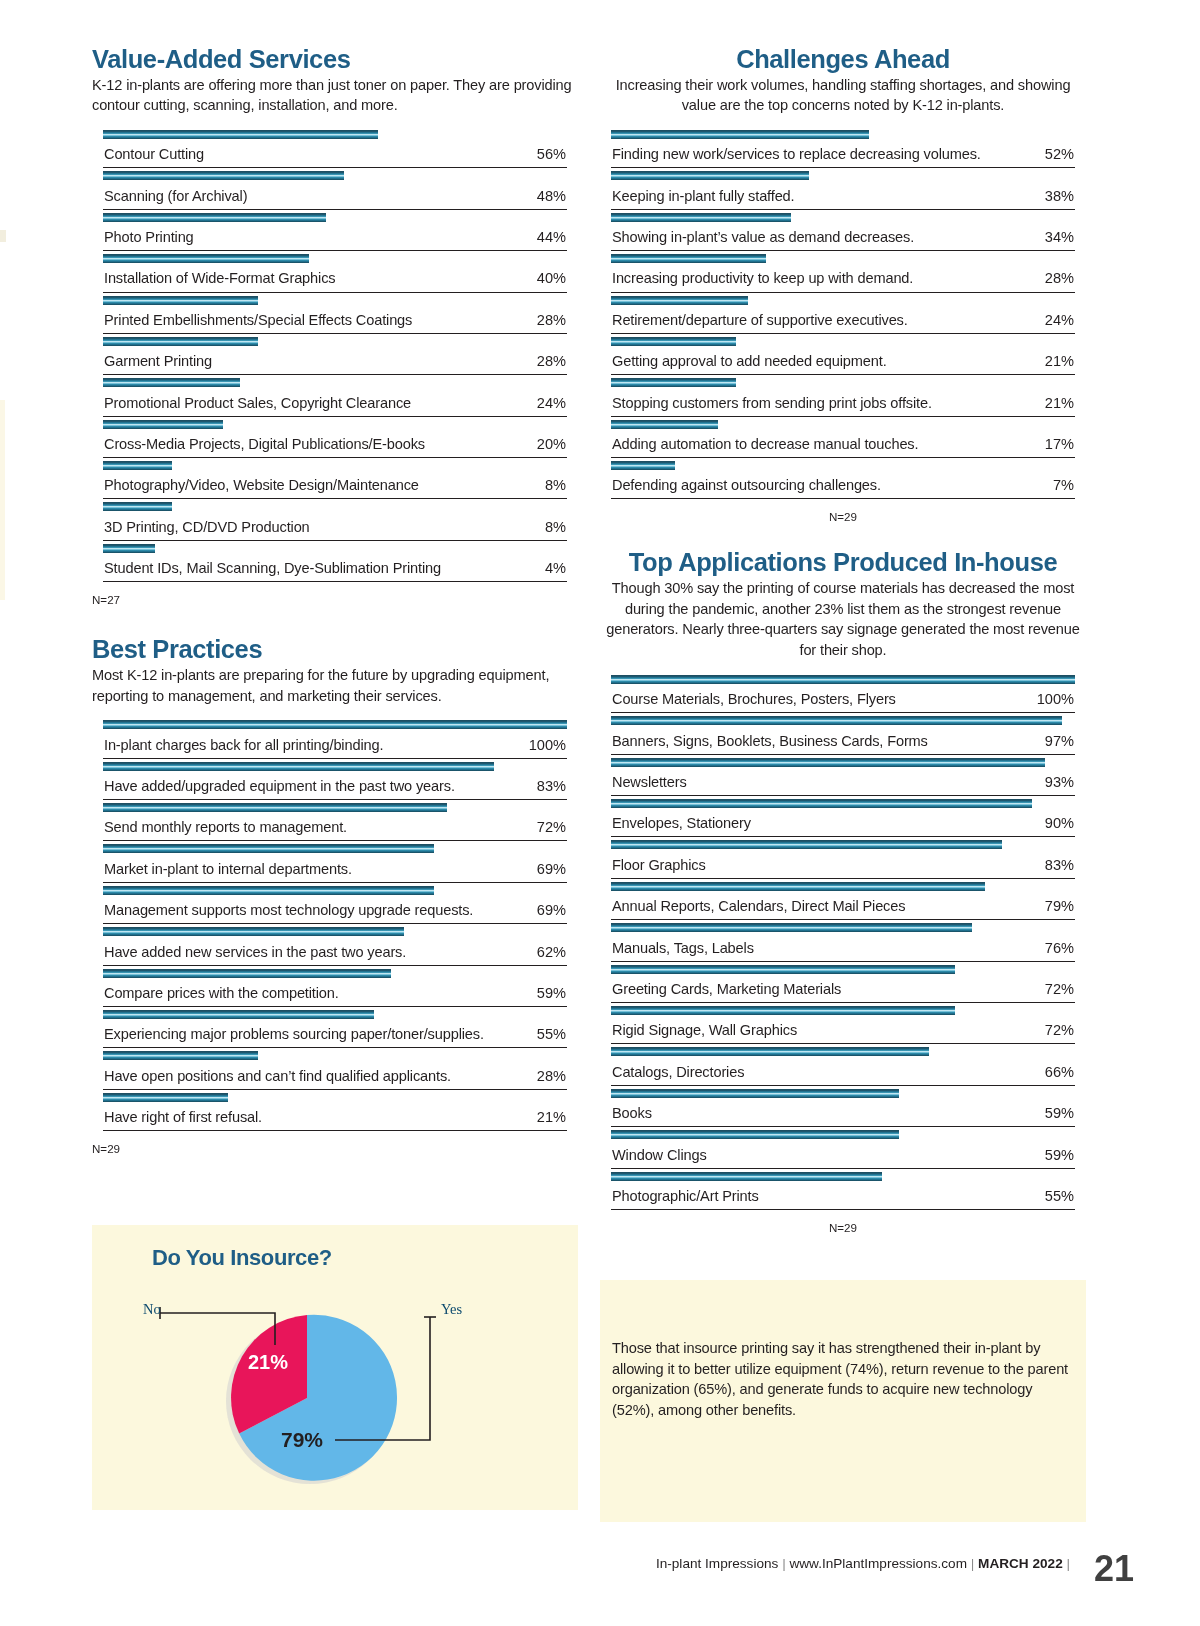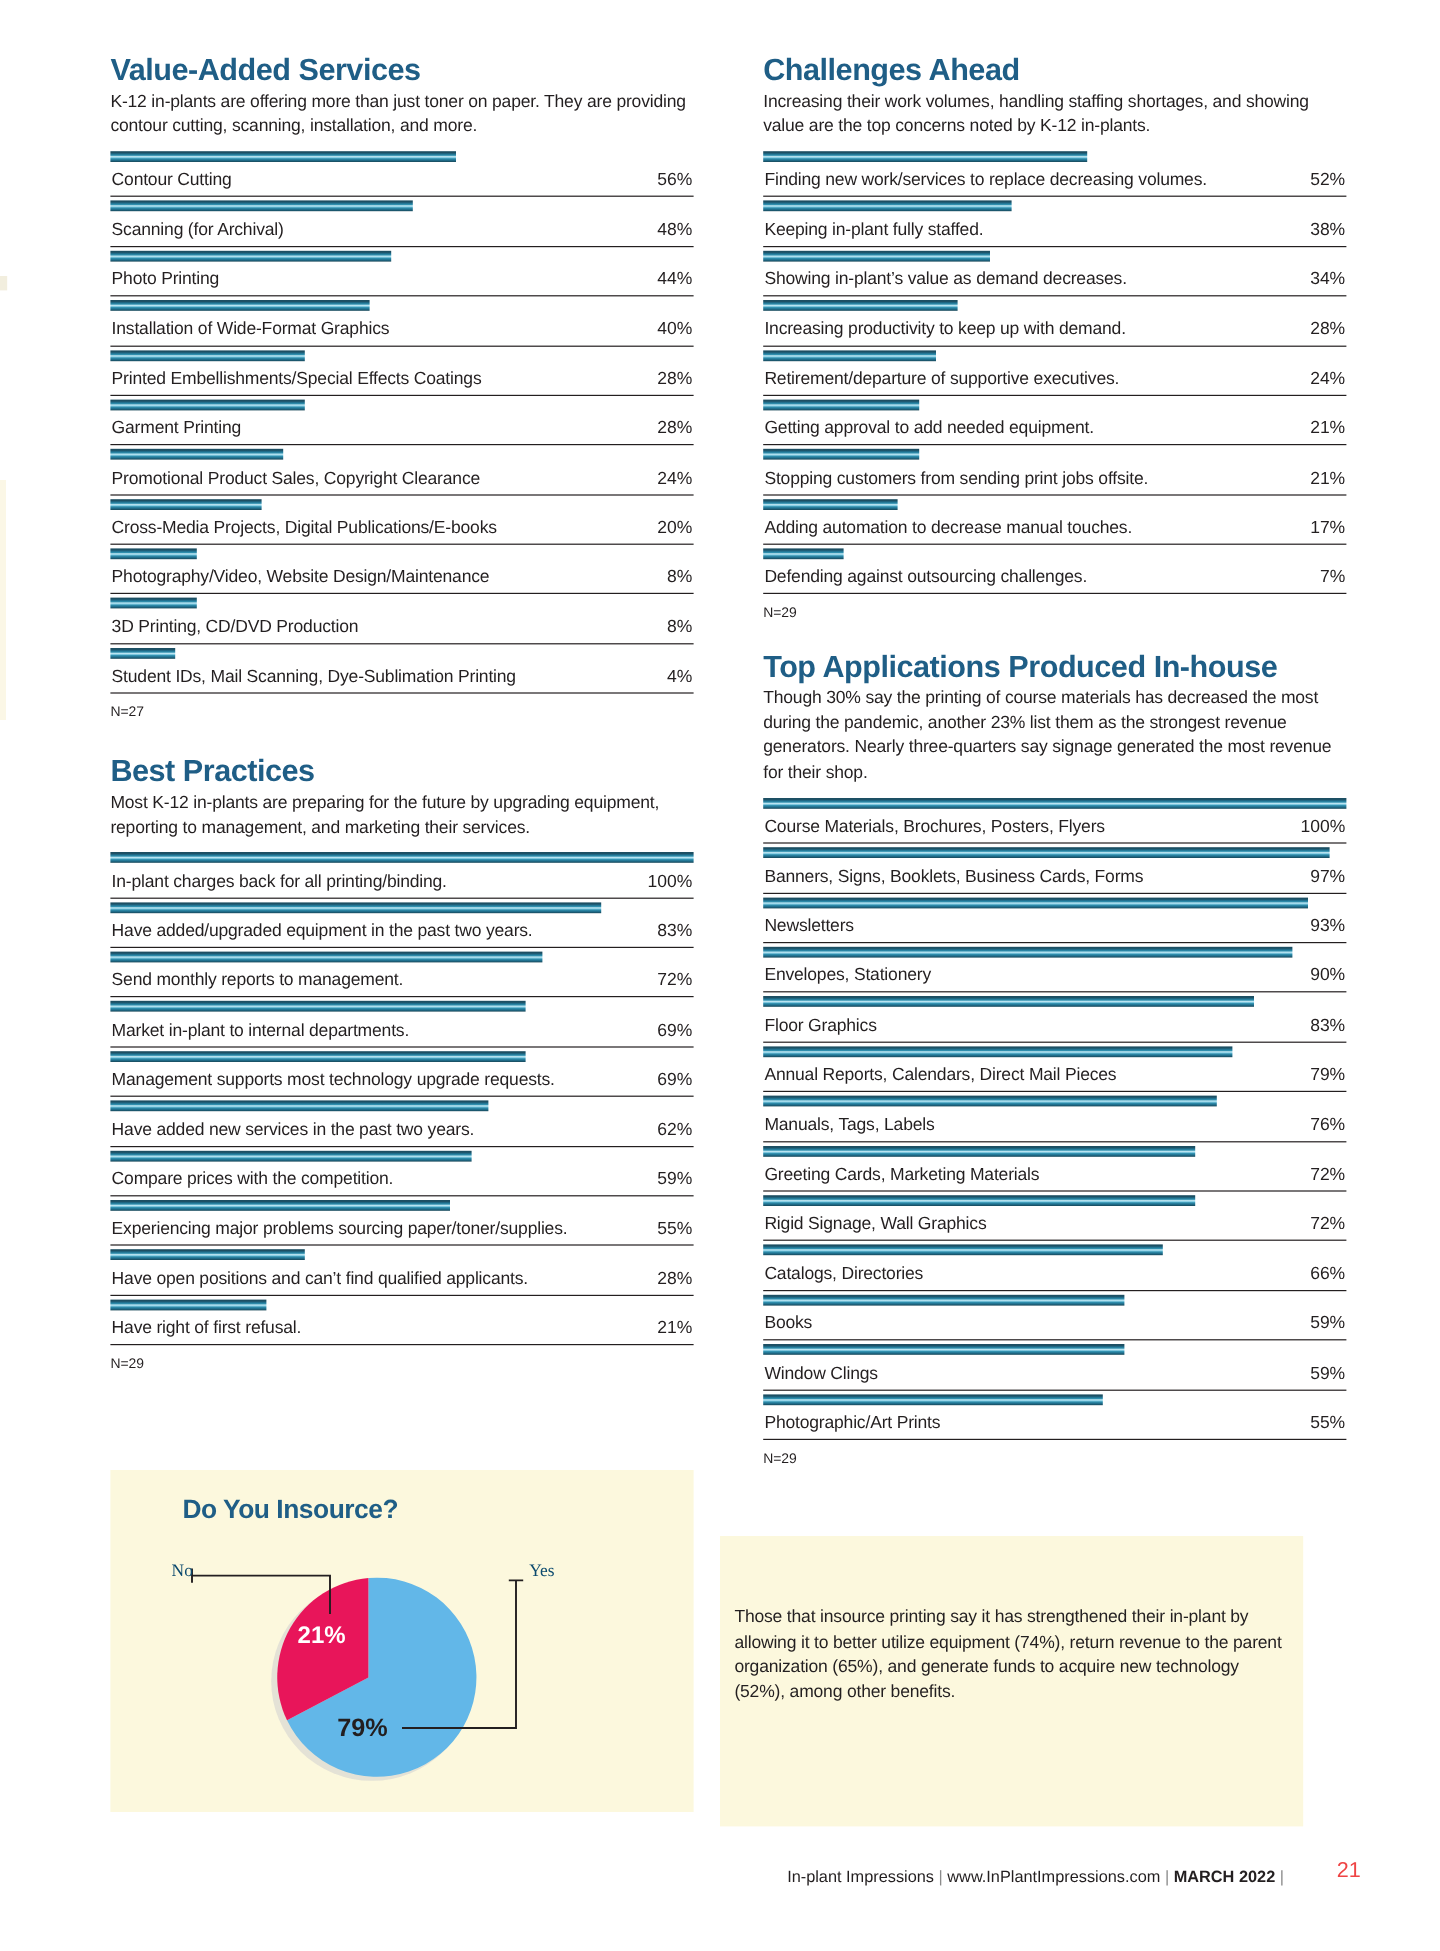--- a/index.html
+++ b/index.html
@@ -42,44 +42,45 @@
   }
 
   .col-left {
     position: absolute;
     left: 92px;
     top: 46px;
     width: 486px;
   }
   .col-right {
     position: absolute;
-    left: 636px;
+    left: 600px;
     top: 46px;
     width: 486px;
+    text-align: center;
   }
 
   h2.sec-title {
     font-family: "Liberation Sans", sans-serif;
     font-size: 25.5px;
     font-weight: bold;
     color: #1f5e86;
     margin: 0 0 1px 0;
     letter-spacing: -0.4px;
     line-height: 1.08;
   }
   p.sec-intro {
     font-size: 14.6px;
     line-height: 1.42;
     margin: 0 0 7px 0;
     color: #231f20;
     letter-spacing: -0.15px;
   }
 
   
-  .barlist { margin: 0; padding: 0; }
+  .barlist { margin: 11px; padding: 0; }
 
   .bar-row {
     position: relative;
     border-bottom: 1px solid #231f20;
     height: 41.4px;
     box-sizing: border-box;
   }
 
   .bar-track {
     position: absolute;
@@ -198,23 +199,23 @@
     font-size: 13.6px;
     color: #231f20;
     white-space: nowrap;
   }
   .footer-text .b { font-weight: bold; }
   .footer-sep { color: #8b8b8b; }
   .page-num {
     position: absolute;
     right: 66px;
     top: 0px;
-    font-size: 18px;
-    font-weight: normal;
-    color: #ef4444;
+    font-size: 36px;
+    font-weight: bold;
+    color: #404040;
   }
 </style>
 </head>
 <body>
 
 <div class="page">
 
   <div class="bleed-left"></div>
   <div class="bleed-left2"></div>
 

